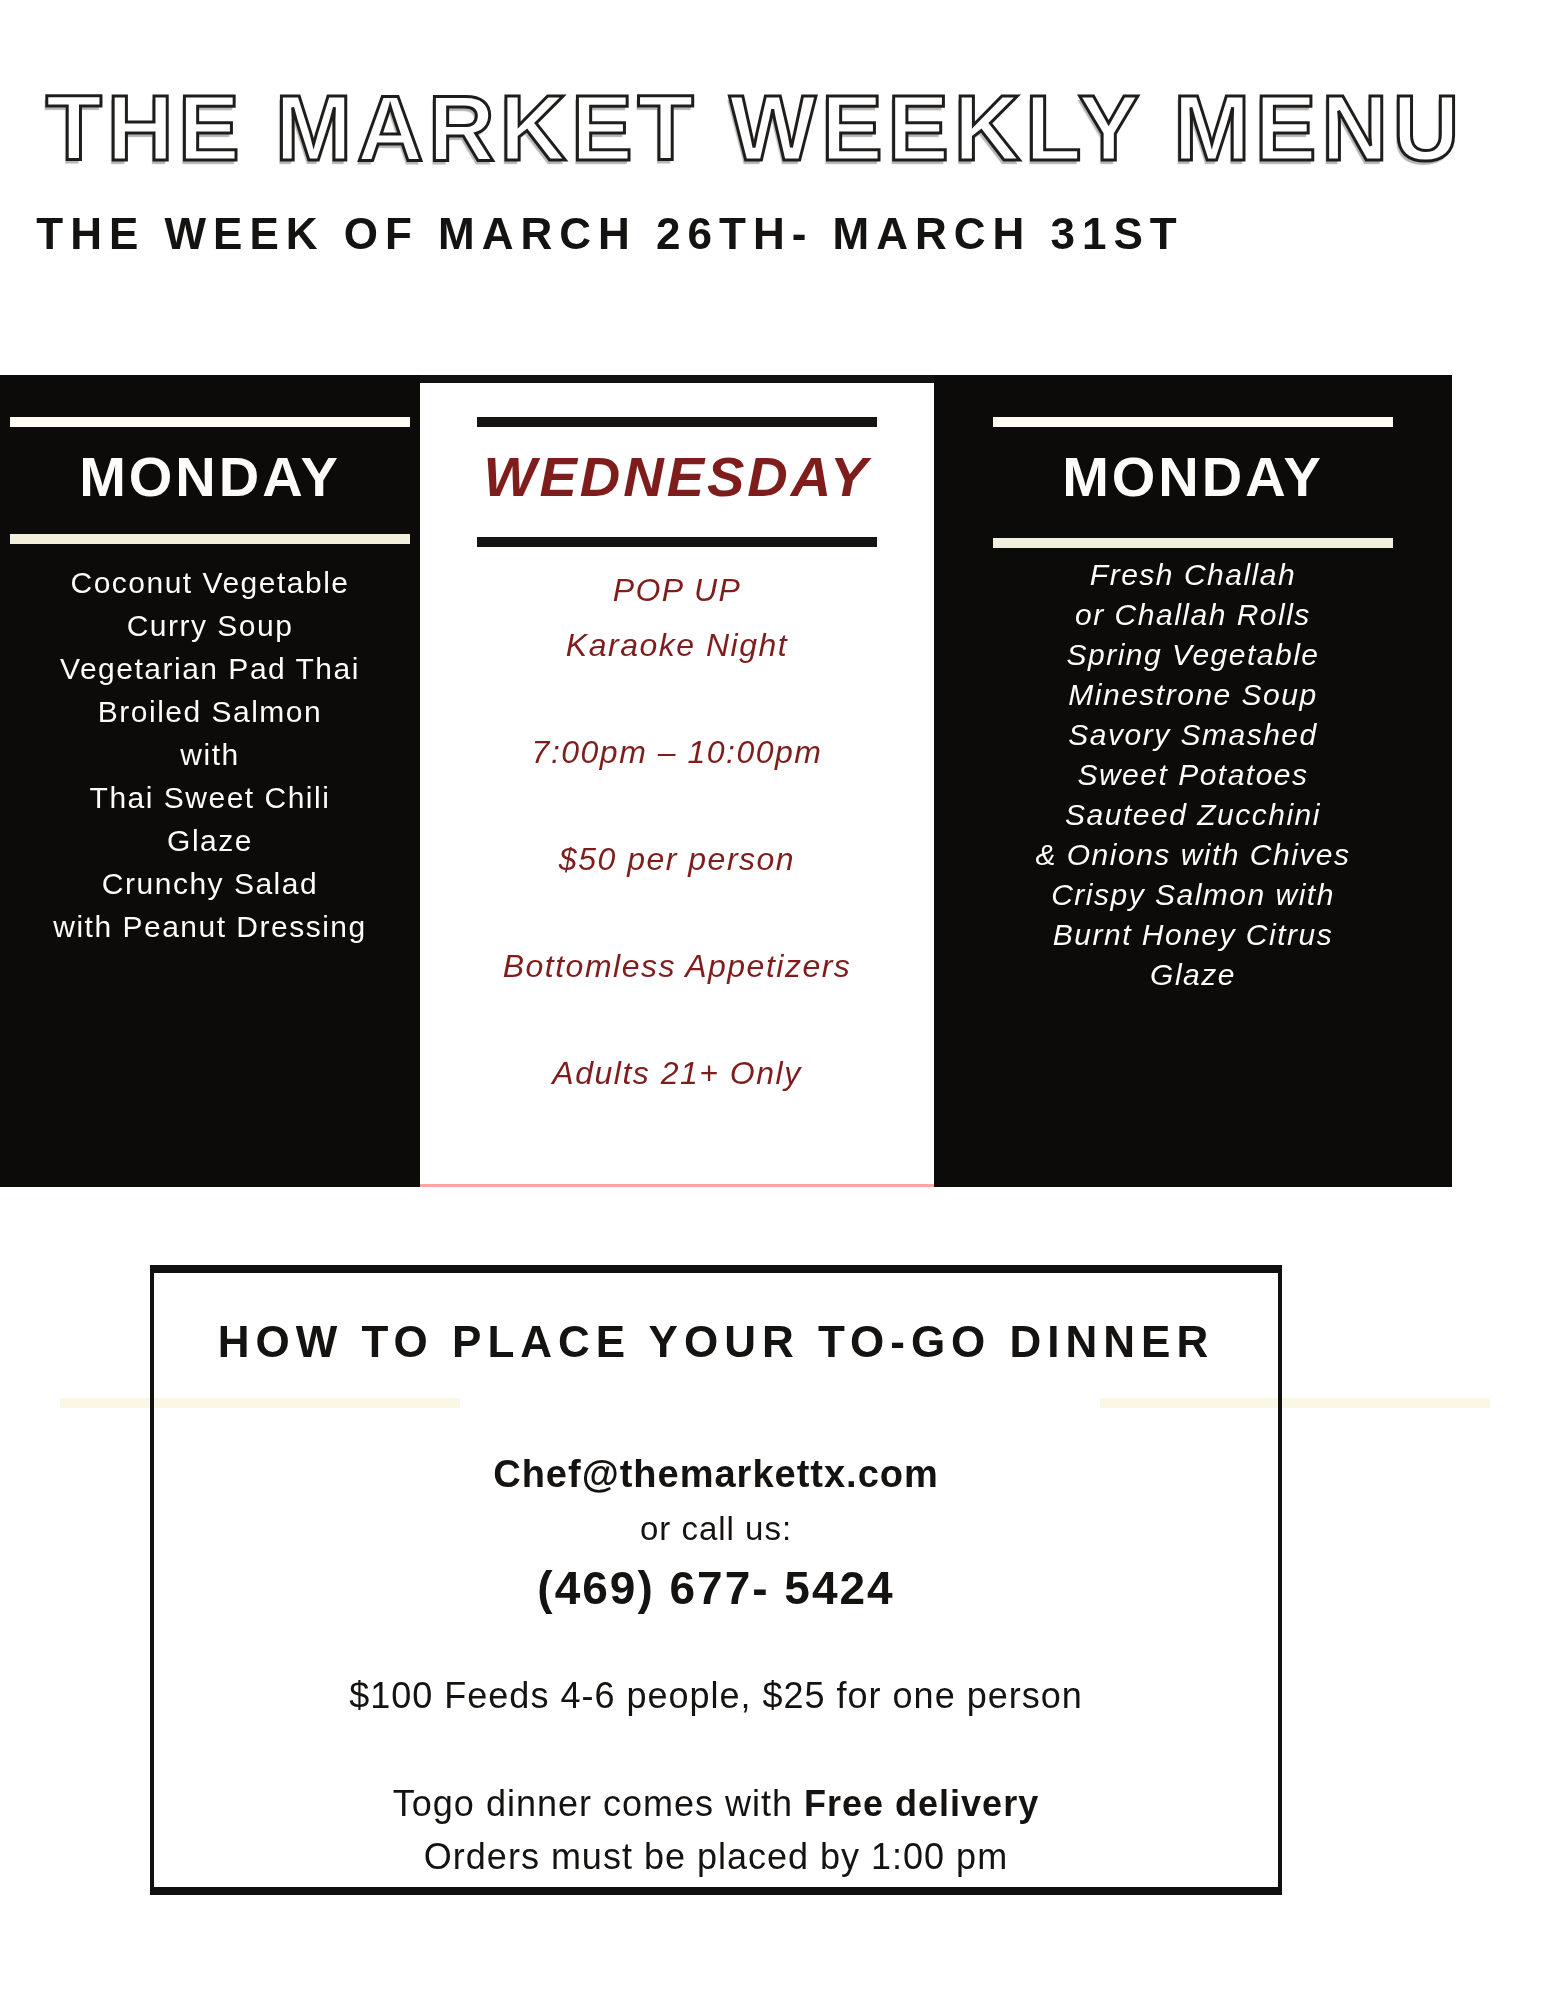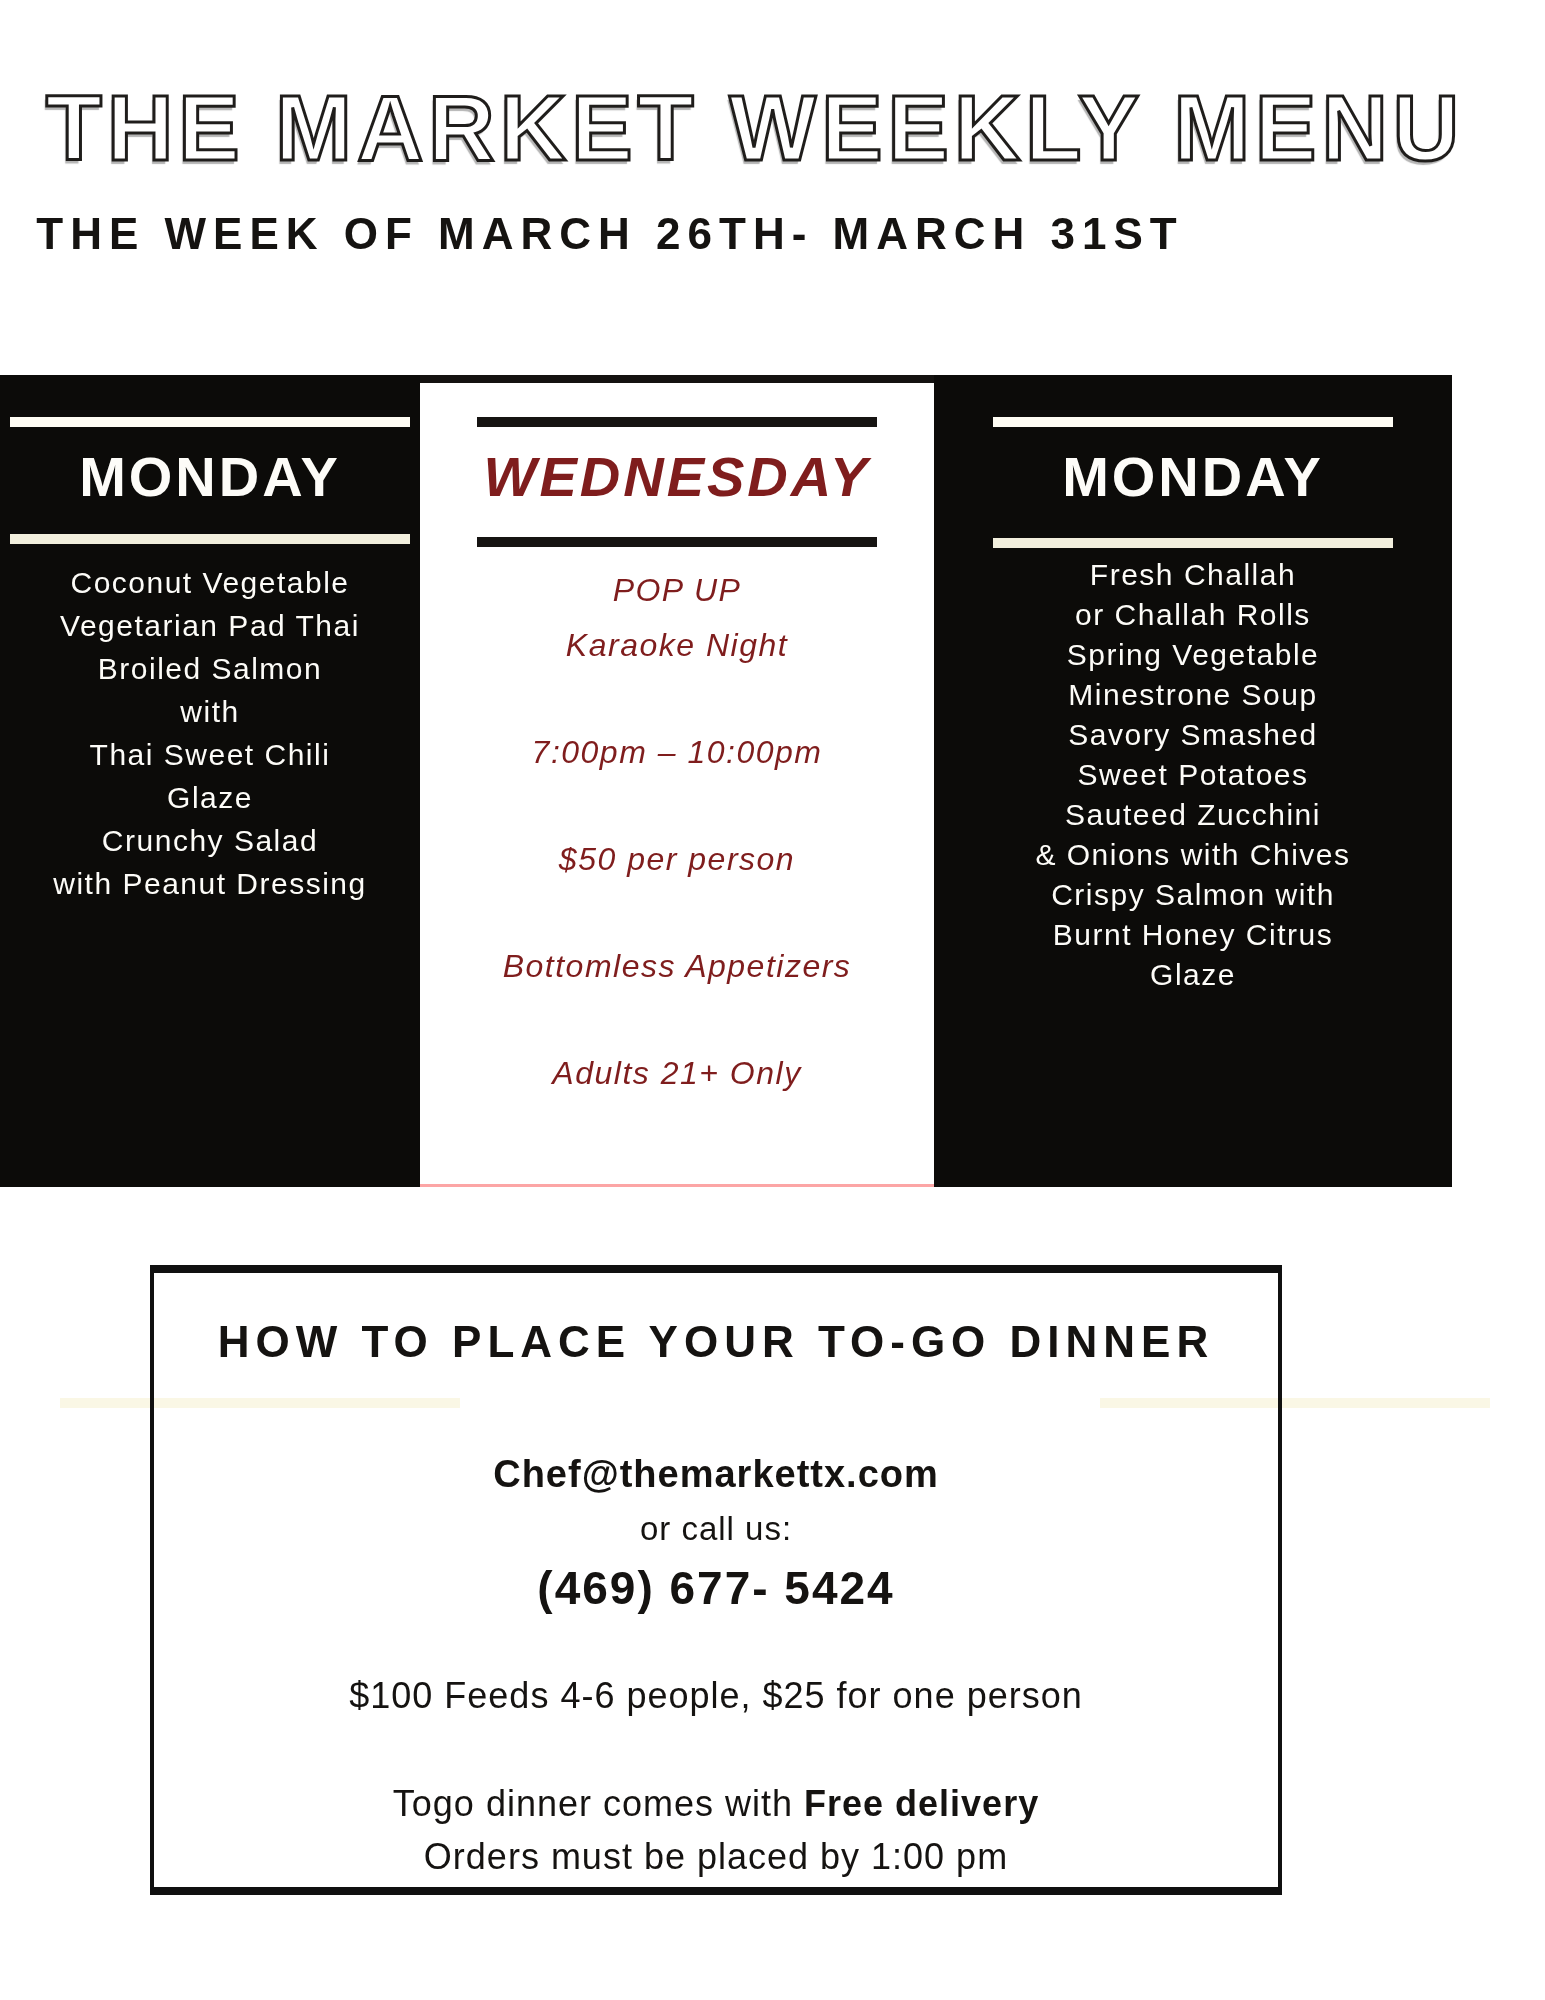--- a/index.html
+++ b/index.html
@@ -78,20 +78,21 @@
 <div class="abs flyer-subtitle">THE WEEK OF MARCH 26TH- MARCH 31ST</div>
 
 <div class="abs band">
 
   <div class="panel dark panel-left">
     <div class="rule rule-white" style="top:42px;"></div>
     <div class="day-header" style="top:74px;">MONDAY</div>
     <div class="rule rule-cream" style="top:159px;"></div>
     <div class="menu-lines" style="top:186px;">
       <div class="menu-line">Coconut Vegetable</div>
+      <div class="menu-line">Curry Soup</div>
       <div class="menu-line">Vegetarian Pad Thai</div>
       <div class="menu-line">Broiled Salmon</div>
       <div class="menu-line">with</div>
       <div class="menu-line">Thai Sweet Chili</div>
       <div class="menu-line">Glaze</div>
       <div class="menu-line">Crunchy Salad</div>
       <div class="menu-line">with Peanut Dressing</div>
     </div>
   </div>
 
@@ -106,21 +107,21 @@
       <div class="menu-line gap">$50 per person</div>
       <div class="menu-line gap">Bottomless Appetizers</div>
       <div class="menu-line gap">Adults 21+ Only</div>
     </div>
   </div>
 
   <div class="panel dark panel-right">
     <div class="rule rule-white" style="top:42px;"></div>
     <div class="day-header" style="top:74px;">MONDAY</div>
     <div class="rule rule-cream" style="top:163px;"></div>
-    <div class="menu-lines" style="top:180px;">
+    <div class="menu-lines" style="top:180px;font-style:italic;">
       <div class="menu-line">Fresh Challah</div>
       <div class="menu-line">or Challah Rolls</div>
       <div class="menu-line">Spring Vegetable</div>
       <div class="menu-line">Minestrone Soup</div>
       <div class="menu-line">Savory Smashed</div>
       <div class="menu-line">Sweet Potatoes</div>
       <div class="menu-line">Sauteed Zucchini</div>
       <div class="menu-line">&amp; Onions with Chives</div>
       <div class="menu-line">Crispy Salmon with</div>
       <div class="menu-line">Burnt Honey Citrus</div>

